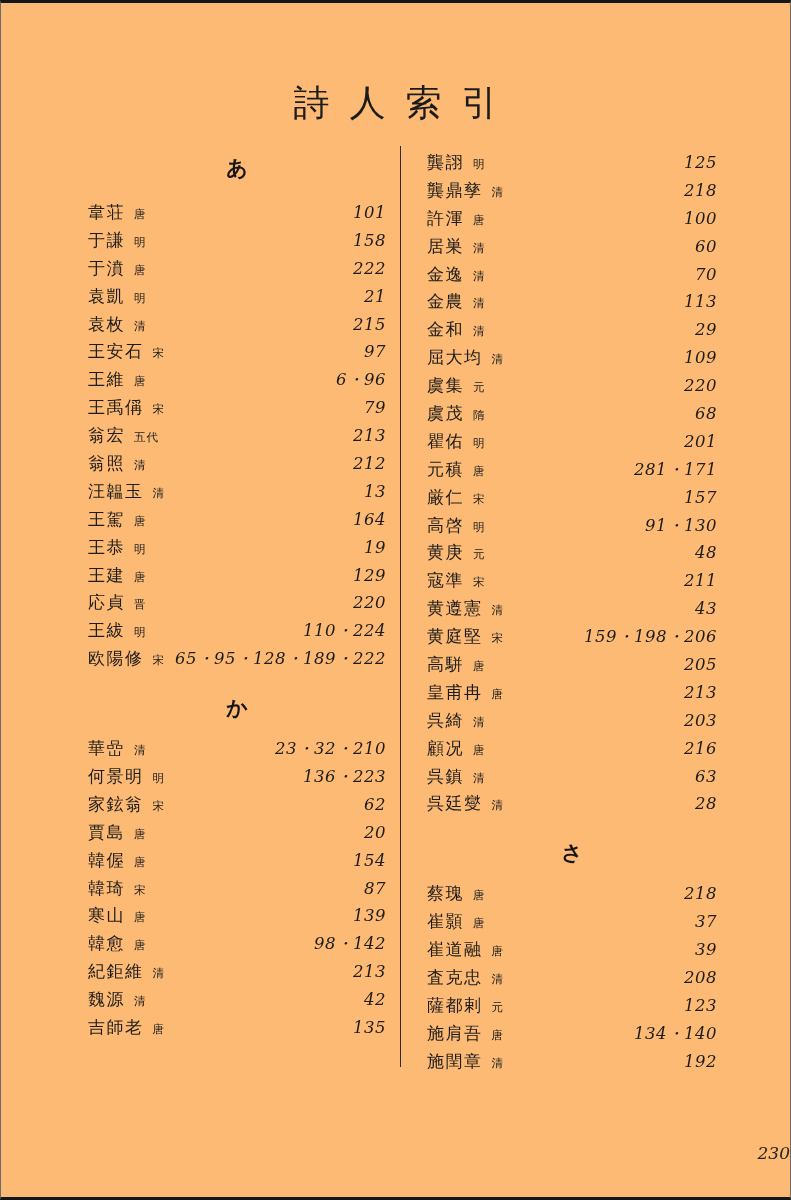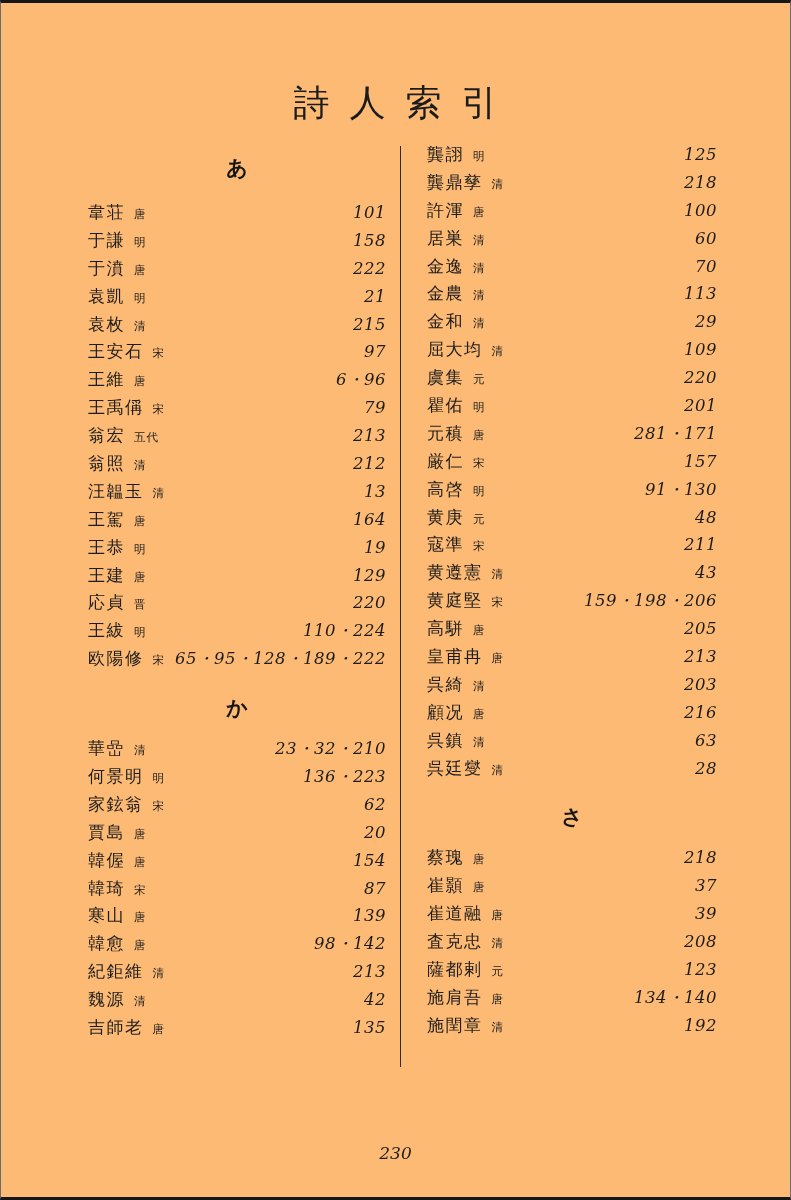--- a/index.html
+++ b/index.html
@@ -41,21 +41,21 @@
     width: 1px;
     height: 921px;
     background: #2c2c2c;
   }
 
   .index-col {
     position: absolute;
     display: block;
   }
   .index-col.left  { left: 87px;  top: 148px; width: 298px; }
-  .index-col.right { left: 426px; top: 140px; width: 290px; text-align: right; }
+  .index-col.right { left: 426px; top: 148px; width: 290px; text-align: right; }
 
   .section-header {
     height: 42px;
     display: flex;
     align-items: center;
     justify-content: center;
     font-family: "DejaVu Sans", "Liberation Sans", sans-serif;
     font-weight: bold;
     font-size: 21px;
     color: #161616;
@@ -87,21 +87,21 @@
     font-size: 16.5px;
     letter-spacing: 0.5px;
     color: #1c1c1c;
   }
 
   .folio {
     position: absolute;
     bottom: 34px;
     left: 0;
     width: 100%;
-    text-align: center;
+    text-align: right;
     font-style: italic;
     font-size: 17px;
     color: #222;
   }
 </style>
 </head>
 <body>
 
 <div class="page">
 
@@ -294,20 +294,25 @@
         <span class="poet-name">屈大均</span>
         <span class="dynasty-label">清</span>
         <span class="page-numbers">109</span>
       </div>
       <div class="index-row">
         <span class="poet-name">虞集</span>
         <span class="dynasty-label">元</span>
         <span class="page-numbers">220</span>
       </div>
       <div class="index-row">
+        <span class="poet-name">虞茂</span>
+        <span class="dynasty-label">隋</span>
+        <span class="page-numbers">68</span>
+      </div>
+      <div class="index-row">
         <span class="poet-name">瞿佑</span>
         <span class="dynasty-label">明</span>
         <span class="page-numbers">201</span>
       </div>
       <div class="index-row">
         <span class="poet-name">元稹</span>
         <span class="dynasty-label">唐</span>
         <span class="page-numbers">281・171</span>
       </div>
       <div class="index-row">

